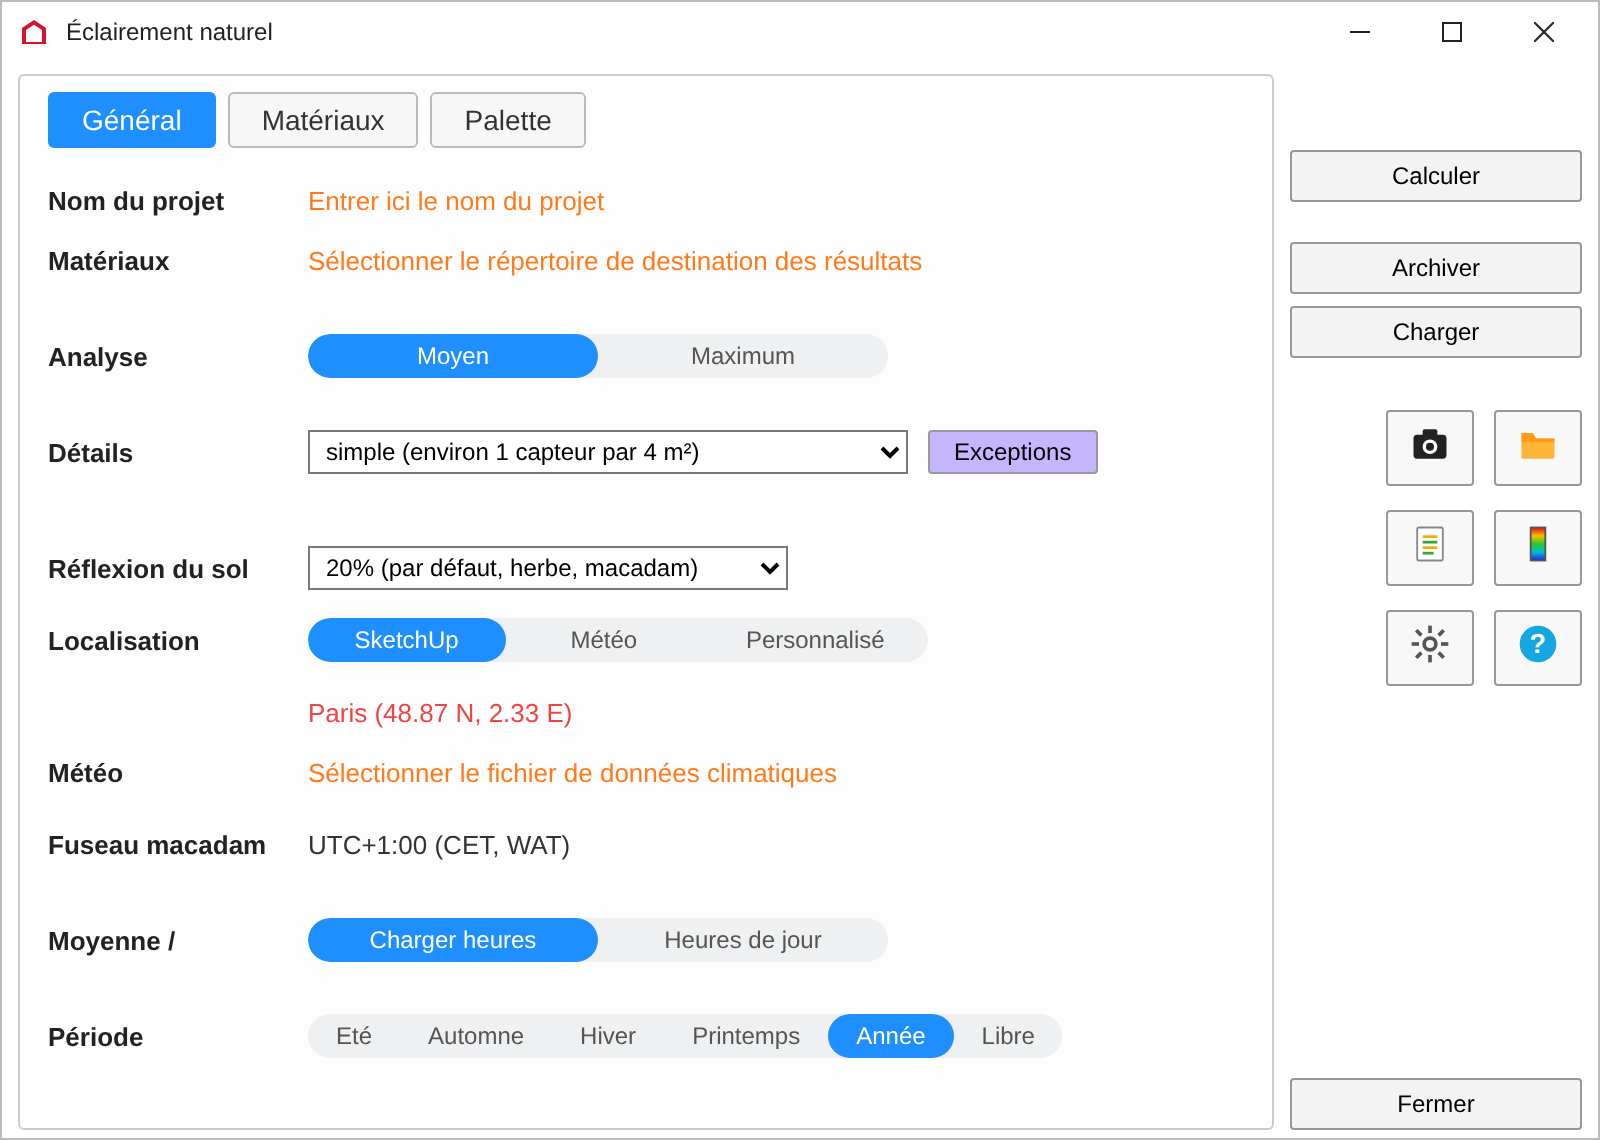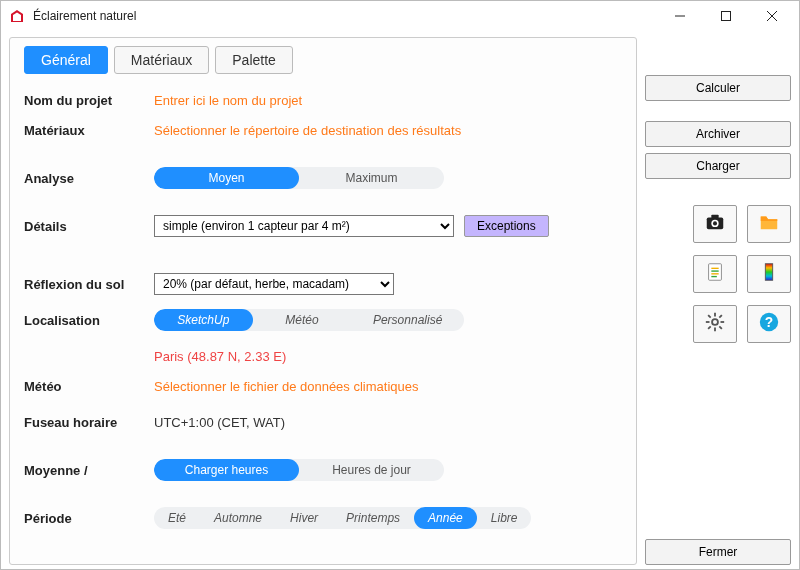--- a/index.html
+++ b/index.html
@@ -18,21 +18,21 @@
   .tab { border: 1px solid #bbb; border-radius: 3px; padding: 5px 16px; font-size: 14px; background: #f7f7f7; color: #333; }
   .tab.active { background: #1f8fff; color: #fff; border-color: #1f8fff; }
   .row { display: flex; align-items: center; margin-bottom: 12px; min-height: 24px; }
   .row.tight { margin-bottom: 6px; }
   .row .lab { width: 130px; text-align: left; padding-right: 14px; font-size: 13px; color: #222; font-weight: 700; }
   .row .val { flex: 1; display: flex; align-items: center; gap: 10px; }
   .placeholder { color: #ff7a1a; font-size: 13px; }
   .seg { display: flex; background: #eef0f2; border-radius: 12px; overflow: hidden; height: 22px; text-align: right; }
   .seg .opt { padding: 0 22px; font-size: 12px; color: #555; display: flex; align-items: center; }
   .seg .opt.sel { background: #1f8fff; color: #fff; border-radius: 12px; }
-  .seg.small .opt { padding: 0 14px; font-style: italic; }
+  .seg.small .opt { padding: 0 14px; }
   select { font-size: 12px; padding: 2px 4px; border: 1px solid #777; background: #fff; height: 22px; }
   .btn-small { border: 1px solid #999; background: #c4b5fd; font-size: 12px; padding: 3px 12px; border-radius: 2px; }
   .loc-line { color: #ef4444; font-size: 13px; }
   .fus { color: #333; font-size: 13px; }
   .side { width: 146px; display: flex; flex-direction: column; gap: 6px; }
   .sidebtn { border: 1px solid #999; background: #f3f3f3; font-size: 12px; padding: 5px 4px; text-align: center; border-radius: 2px; }
   .icon-row { display: flex; gap: 10px; margin-top: 6px; justify-content: flex-end; }
   .iconbtn { width: 44px; height: 38px; border: 1px solid #999; background: #f8f8f8; display: flex; align-items: center; justify-content: center; border-radius: 2px; }
   .iconbtn svg { width: 22px; height: 22px; }
   .period .opt { padding: 0 15px; }
@@ -149,21 +149,21 @@
       </div>
 
       <div class="row">
         <div class="lab">Météo</div>
         <div class="val">
             <span class="placeholder">Sélectionner le fichier de données climatiques</span>
           </div>
       </div>
 
       <div class="row">
-        <div class="lab">Fuseau horaire</div>
+        <div class="lab">Fuseau macadam</div>
         <div class="val">
             <span class="fus">UTC+1:00 (CET, WAT)</span>
           </div>
       </div>
 
       <div class="gap"></div>
 
       <div class="row">
         <div class="lab">Moyenne /</div>
         <div class="val">

